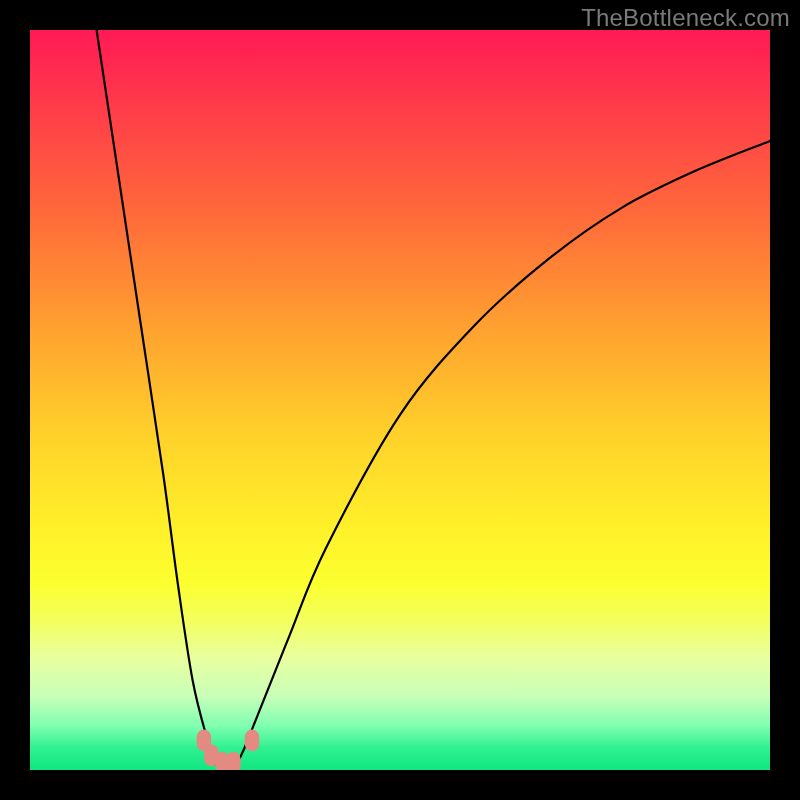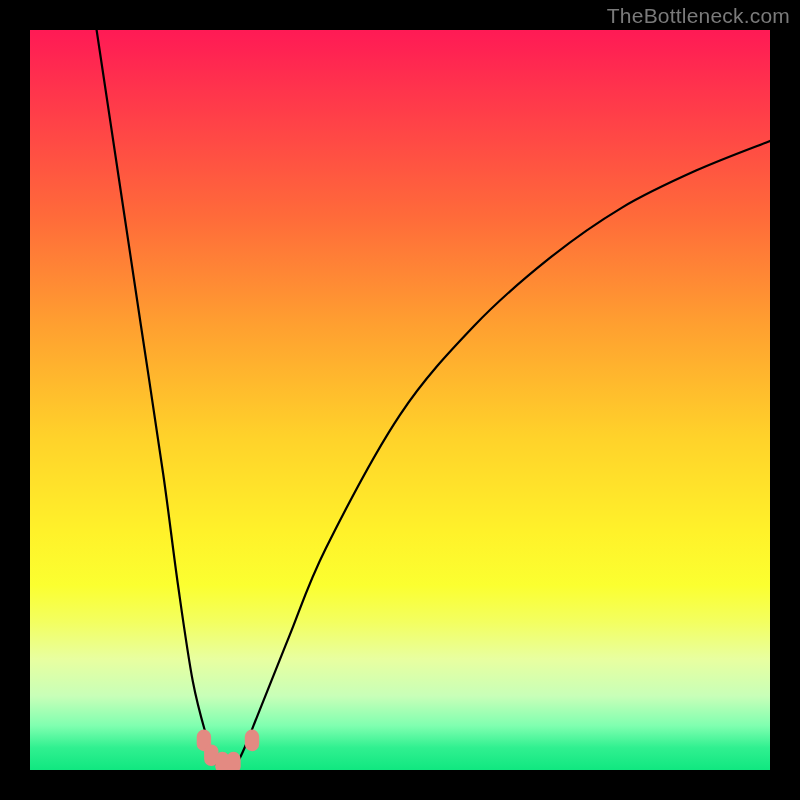--- a/index.html
+++ b/index.html
@@ -38,21 +38,21 @@
       #80ffb0 94%,
       #30f090 97%,
       #10e780 100%
     );
   }
   .watermark {
     position: absolute;
     top: 4px;
     right: 10px;
     font-family: Arial, Helvetica, sans-serif;
-    font-size: 21px;
+    font-size: 24px;
     color: #7a7a7a;
     letter-spacing: 0.2px;
   }
   svg.curve {
     position: absolute;
     top: 0;
     left: 0;
     width: 740px;
     height: 740px;
   }

